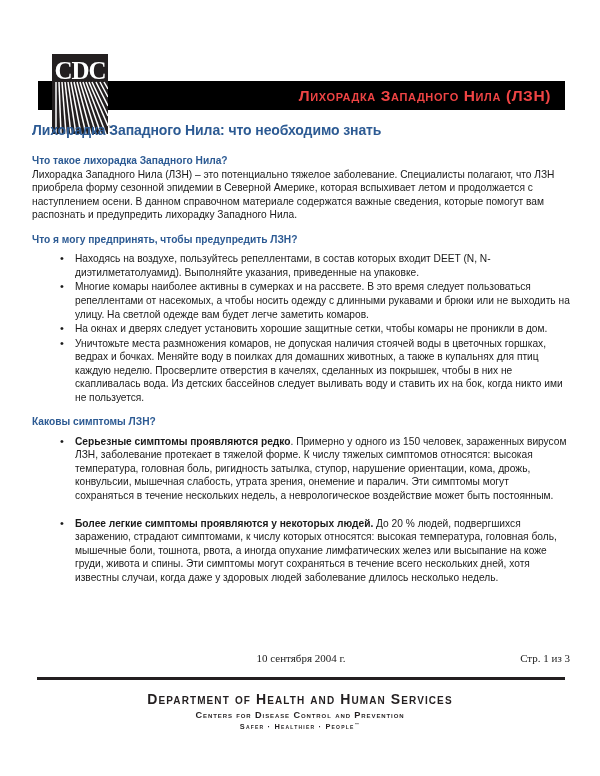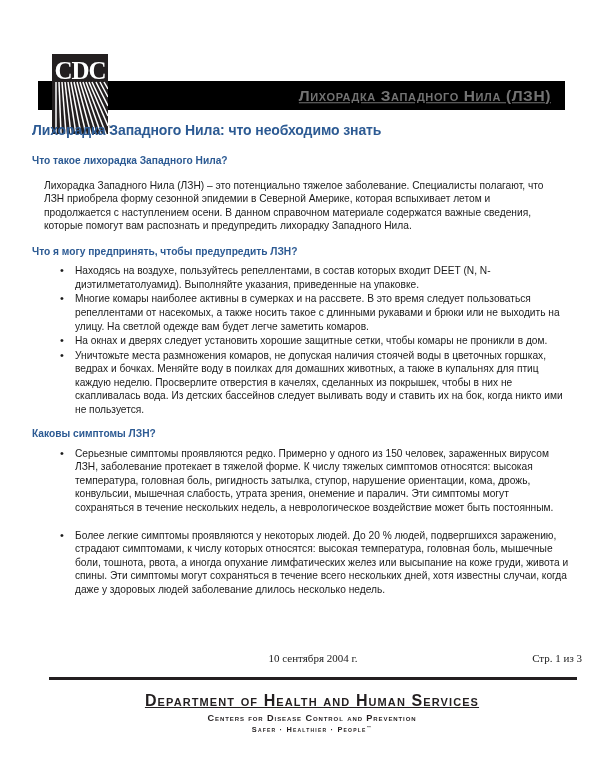--- a/index.html
+++ b/index.html
@@ -36,28 +36,27 @@
     top: 55px;
     width: 527px;
     height: 29px;
     background: #000000;
   }
   .banner-title {
     position: absolute;
     right: 14px;
     top: 50%;
     transform: translateY(-50%);
-    color: #737373;
+    color: #ef4444;
     font-size: 15.5px;
     font-weight: bold;
     font-variant: small-caps;
     letter-spacing: 0.6px;
     white-space: nowrap;
     line-height: 1;
-    text-decoration: underline;
   }
 
   
   .cdc-logo {
     position: absolute;
     left: 52px;
     top: 28px;
     width: 56px;
     height: 80px;
   }
@@ -94,21 +93,21 @@
     color: #2c5a93;
     font-size: 10.2px;
     font-weight: bold;
     line-height: 1.3;
     margin: 0 0 1px 0;
   }
 
   .para {
     font-size: 10.2px;
     line-height: 1.33;
-    margin: 12px;
+    margin: 0;
     color: #1a1a1a;
     text-align: left;
   }
 
   ul.bullets {
     list-style: none;
     margin: 6px 0 0 0;
     padding: 0;
   }
   ul.bullets > li {
@@ -123,26 +122,26 @@
     content: "\2022";
     position: absolute;
     left: 28px;
     top: -1px;
     font-size: 11px;
     color: #1a1a1a;
     line-height: 1.33;
   }
   ul.bullets.spaced > li { margin-bottom: 14px; }
 
-  .lead-bold { font-weight: normal; }
+  .lead-bold { font-weight: bold; }
 
   
   .footer {
     position: absolute;
-    left: 12px;
+    left: 0;
     top: 650px;
     width: 479px;
   }
   .footer-meta {
     position: relative;
     width: 538px;
     margin: 0 auto 0 32px;
     height: 20px;
     font-family: "Liberation Serif", serif;
     font-size: 11px;
@@ -171,26 +170,25 @@
   }
   .footer-agency {
     position: absolute;
     left: 0;
     top: 40px;
     width: 600px;
     text-align: center;
     color: #231f20;
   }
   .agency-line-1 {
-    font-size: 16px;
+    font-size: 14px;
     font-weight: bold;
     font-variant: small-caps;
     letter-spacing: 1.1px;
     line-height: 1.35;
-    text-decoration: underline;
   }
   .agency-line-2 {
     font-size: 9.2px;
     font-weight: bold;
     font-variant: small-caps;
     letter-spacing: 0.9px;
     line-height: 1.35;
   }
   .agency-line-3 {
     font-size: 7.4px;
@@ -249,21 +247,21 @@
     <div class="section">
       <h2 class="section-heading">Что такое лихорадка Западного Нила?</h2>
       <p class="para">Лихорадка Западного Нила (ЛЗН) – это потенциально тяжелое заболевание. Специалисты полагают, что ЛЗН приобрела форму сезонной эпидемии в Северной Америке, которая вспыхивает летом и продолжается с наступлением осени. В данном справочном материале содержатся важные сведения, которые помогут вам распознать и предупредить лихорадку Западного Нила.</p>
     </div>
 
     <div class="section">
       <h2 class="section-heading">Что я могу предпринять, чтобы предупредить ЛЗН?</h2>
 
       <ul class="bullets">
         <li>Находясь на воздухе, пользуйтесь репеллентами, в состав которых входит DEET (N, N-диэтилметатолуамид). Выполняйте указания, приведенные на упаковке.</li>
-        <li>Многие комары наиболее активны в сумерках и на рассвете. В это время следует пользоваться репеллентами от насекомых, а также носить такое с длинными рукавами и брюки или не выходить на улицу. На светлой одежде вам будет легче заметить комаров.</li>
+        <li>Многие комары наиболее активны в сумерках и на рассвете. В это время следует пользоваться репеллентами от насекомых, а чтобы носить одежду с длинными рукавами и брюки или не выходить на улицу. На светлой одежде вам будет легче заметить комаров.</li>
         <li>На окнах и дверях следует установить хорошие защитные сетки, чтобы комары не проникли в дом.</li>
         <li>Уничтожьте места размножения комаров, не допуская наличия стоячей воды в цветочных горшках, ведрах и бочках. Меняйте воду в поилках для домашних животных, а также в купальнях для птиц каждую неделю. Просверлите отверстия в качелях, сделанных из покрышек, чтобы в них не скапливалась вода. Из детских бассейнов следует выливать воду и ставить их на бок, когда никто ими не пользуется.</li>
       </ul>
     </div>
 
     <div class="section">
       <h2 class="section-heading">Каковы симптомы ЛЗН?</h2>
 
       <ul class="bullets spaced">
         <li><span class="lead-bold">Серьезные симптомы проявляются редко</span><span>. Примерно у одного из 150 человек, зараженных вирусом ЛЗН, заболевание протекает в тяжелой форме. К числу тяжелых симптомов относятся: высокая температура, головная боль, ригидность затылка, ступор, нарушение ориентации, кома, дрожь, конвульсии, мышечная слабость, утрата зрения, онемение и паралич. Эти симптомы могут сохраняться в течение нескольких недель, а неврологическое воздействие может быть постоянным.</span></li>

